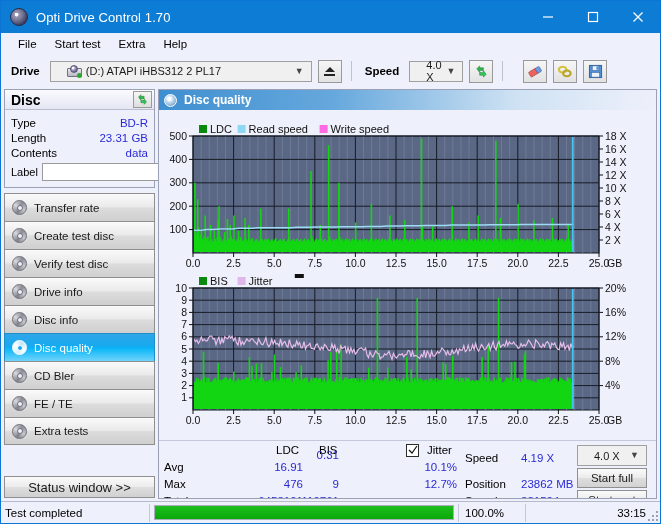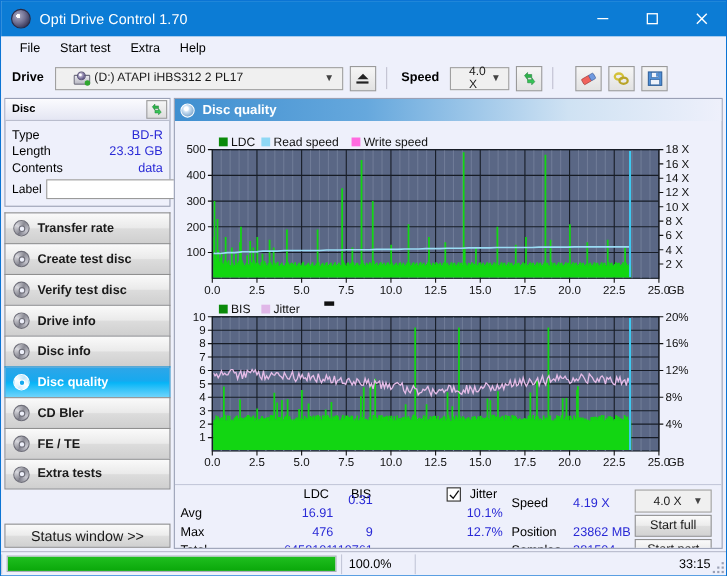--- a/index.html
+++ b/index.html
@@ -118,21 +118,21 @@
     padding: 2px 3px 0 3px;
   }
 
   
   .panel { border: 1px solid #9aa0b5; background: #eef0fb; }
   .panel-head {
     height: 20px; display: flex; align-items: center;
     background: linear-gradient(#fbfbfe, #e4e6f3);
     border-bottom: 1px solid #b9bdcd;
     padding: 0 2px 0 6px;
-    font-weight: bold; font-size: 10px; color: #000;
+    font-weight: bold; font-size: 14px; color: #000;
   }
   .panel-head .hbtn {
     margin-left: auto; width: 19px; height: 17px;
     background: linear-gradient(#f6f6f6,#dedede);
     border: 1px solid #9a9a9a;
     display:flex;align-items:center;justify-content:center;
   }
   .disc-rows { padding: 4px 6px 5px 6px; }
   .drow { display: flex; align-items: flex-end; height: 15px; font-size: 11.5px; }
   .drow .k { color: #000; }
@@ -148,21 +148,21 @@
     border: 1px solid #9a9a9a;
     display:flex;align-items:center;justify-content:center;
   }
   .cd-glyph {
     width: 14px;height:14px;border-radius:50%;
     background: radial-gradient(circle at 38% 35%, #ffffff 0 14%, #f2eb8a 22%, #d9cf4e 60%, #a89c2c 100%);
     border:1px solid #8d8320;
   }
 
   
-  .nav { margin-top: 5px; display: flex; flex-direction: column; font-weight: bold; }
+  .nav { margin-top: 5px; display: flex; flex-direction: column; }
   .nav-btn {
     height: 28px;
     display: flex; align-items: center;
     background: linear-gradient(#fafafa 0%, #eaeaea 48%, #dcdcdc 52%, #cfcfcf 100%);
     border: 1px solid #8f8f8f;
     border-bottom: none;
     padding-left: 7px;
     font-size: 11.5px; color: #1a1a1a;
   }
   .nav-btn:last-of-type { border-bottom: 1px solid #8f8f8f; }
@@ -1619,20 +1619,21 @@
           <span>4.0 X</span>
           <span class="caret">▼</span>
         </div>
         <div class="btn-std" style="position:absolute; left:418px; top:27px; width:70px; height:20px;">Start full</div>
         <div class="btn-std" style="position:absolute; left:418px; top:49px; width:70px; height:20px;">Start part</div>
       </div>
     </div>
   </div>
 
   <div class="statusbar">
+    <div class="sb-text">Test completed</div>
     <div class="sb-sep"></div>
     <div class="sb-progress-wrap">
       <div class="sb-progress-fill" id="progress-fill" style="width: 100%;"></div>
     </div>
     <div class="sb-sep"></div>
     <div class="sb-pct">100.0%</div>
     <div class="sb-sep"></div>
     <div class="sb-time">33:15</div>
     <div class="grip">
       <i style="right:0;bottom:0"></i>

